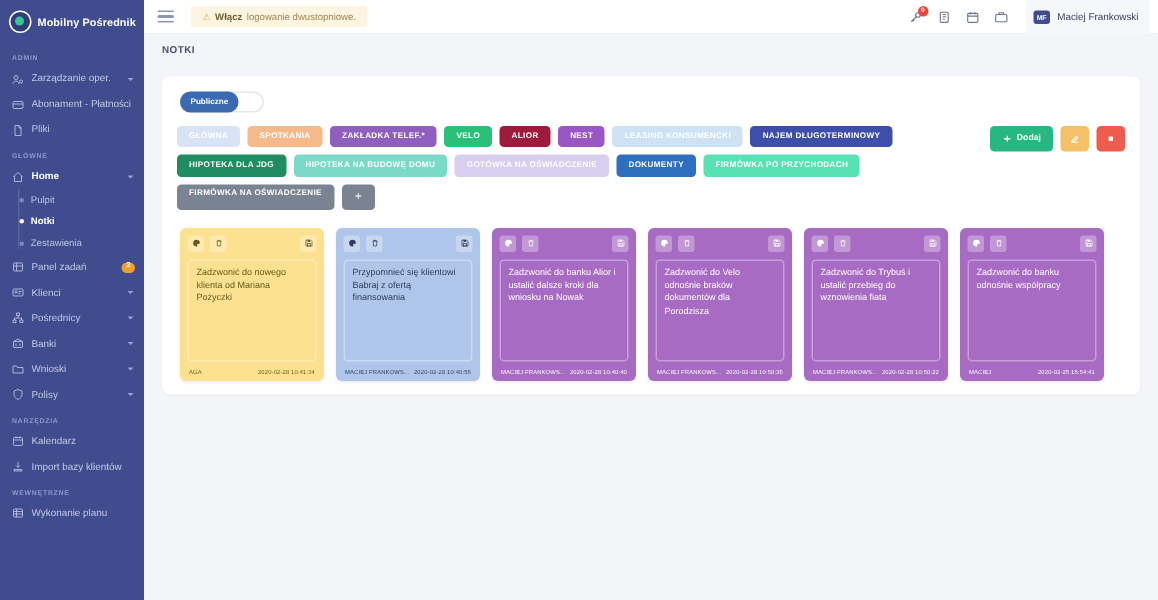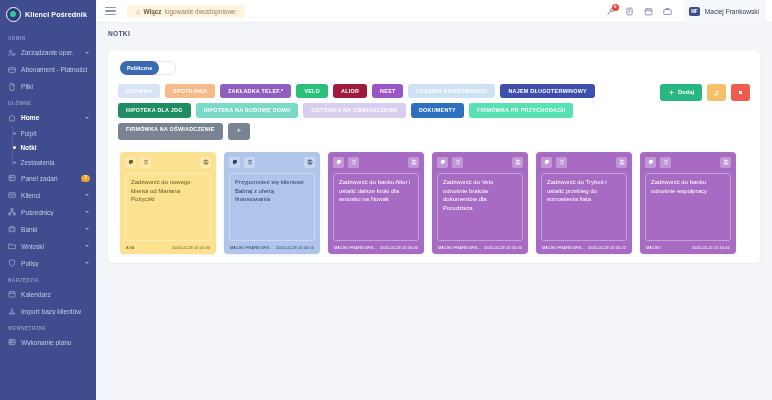--- a/index.html
+++ b/index.html
@@ -204,21 +204,21 @@
   
 </style>
 </head>
 <body>
 
 <div class="app">
 
   <aside class="sidebar">
     <div class="brand">
       <div class="brand-logo"></div>
-      <div class="brand-name">Klienci Pośrednik</div>
+      <div class="brand-name">Mobilny Pośrednik</div>
     </div>
     <div id="nav-host">
         <div class="sect">ADMIN</div>
         <div class="nav-item">
           <span class="nav-ico">
             <svg viewBox="0 0 24 24" fill="none" stroke="#b9c0e0" stroke-width="1.8" stroke-linejoin="round">
               <circle cx="8" cy="8" r="4"></circle>
               <path d="M2 21c0-4 3-6 6-6s6 2 6 6"></path>
               <circle cx="18" cy="16" r="3"></circle>
             </svg>

